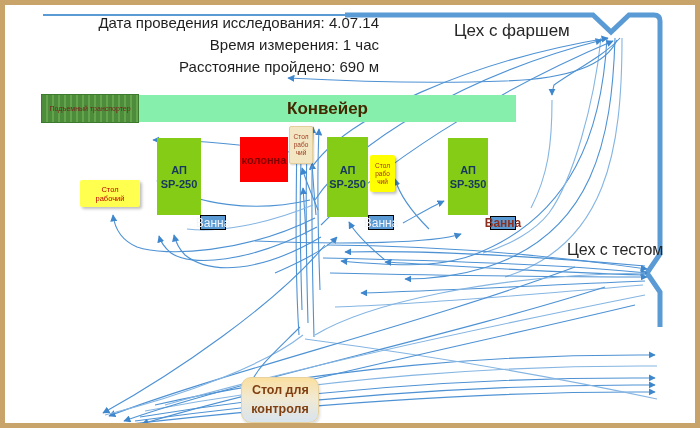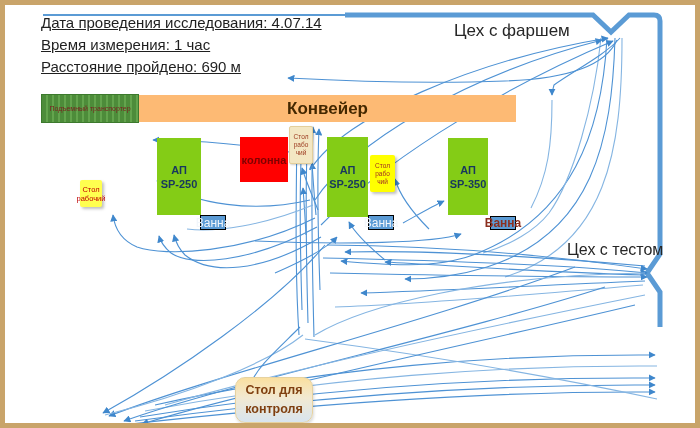--- a/index.html
+++ b/index.html
@@ -4,32 +4,32 @@
 <style>
   html,body{margin:0;padding:0;background:#e8e8e8;}
   .frame{
     position:relative;width:700px;height:428px;box-sizing:border-box;
     border:5px solid #c9a46a;background:#ffffff;overflow:hidden;
     font-family:"Liberation Sans",sans-serif;
   }
   .abs{position:absolute;box-sizing:border-box;}
   .pre{white-space:pre-line;}
   .header{
-    left:36px;top:7px;width:338px;text-align:left;
-    font-size:15px;line-height:22px;color:#1f1f1f;z-index:3;text-decoration:underline;
+    left:36px;top:7px;width:338px;text-align:right;
+    font-size:15px;line-height:22px;color:#1f1f1f;z-index:3;
   }
   .zone-label{font-size:17px;color:#262626;z-index:3;}
   .lift{
     left:36px;top:89px;width:98px;height:29px;z-index:2;
     background:repeating-linear-gradient(90deg,#4d8c3a 0 4px,#63a44d 4px 6px);
     border:1px solid #3c7a2d;display:flex;align-items:center;justify-content:center;
     font-size:7px;color:#7b1f1f;text-align:center;
   }
   .conveyor{
-    left:134px;top:90px;width:377px;height:27px;background:#fdba74;z-index:2;
+    left:134px;top:90px;width:377px;height:27px;background:#86efac;z-index:2;
     display:flex;align-items:center;justify-content:center;
     font-size:17px;font-weight:700;color:#442800;
   }
   .machine{
     background:#84cc16;z-index:2;display:flex;align-items:center;justify-content:center;
     text-align:center;font-size:11px;font-weight:600;color:#17375e;line-height:14px;
   }
   .bath{
     background:#5b9bd5;border:1px solid #000000;z-index:2;
     display:flex;align-items:center;justify-content:center;
@@ -38,31 +38,31 @@
   .bath.red-text{color:#8c2f1f;font-weight:700;}
   .column-box{
     left:235px;top:132px;width:48px;height:45px;background:#ff0000;z-index:2;
     display:flex;align-items:center;justify-content:center;
     font-size:11px;font-weight:700;color:#7f0000;
   }
   .worktable{
     z-index:2;display:flex;align-items:center;justify-content:center;text-align:center;
     border-radius:2px;box-shadow:2px 2px 3px rgba(0,0,0,.25);
   }
-  .wt-left{left:75px;top:175px;width:22px;height:27px;background:#ffff4f;
+  .wt-left{left:75px;top:175px;width:60px;height:27px;background:#ffff4f;
     font-size:7.5px;line-height:9px;color:#c00000;}
   .wt-center{left:284px;top:121px;width:24px;height:38px;background:#f3e7c3;
     border:1px solid #e3cf9b;font-size:6.5px;line-height:8px;color:#9c3a1f;box-shadow:1px 1px 2px rgba(0,0,0,.2);}
   .wt-middle{left:365px;top:150px;width:25px;height:37px;background:#ffff00;
     font-size:6.5px;line-height:8px;color:#9e2b25;}
   .control-table{
-    left:230px;top:372px;width:78px;height:46px;z-index:2;border-radius:10px;
+    left:236px;top:372px;width:78px;height:46px;z-index:2;border-radius:10px;
     background:linear-gradient(180deg,#fadf9f 0%,#f2e9d2 45%,#d8e4ef 100%);
     border:1px solid #e6d2a0;box-shadow:1px 2px 3px rgba(0,0,0,.15);
-    display:flex;align-items:center;justify-content:center;text-align:center;
+    display:flex;align-items:center;justify-content:center;text-align:right;
     font-size:12.5px;font-weight:700;color:#7f3f10;line-height:19px;
   }
   svg.flows{position:absolute;left:0;top:0;z-index:1;}
 </style>
 </head>
 <body>
 
 <div class="frame">
 
   <svg class="flows" width="700" height="428" viewBox="0 0 700 428">

